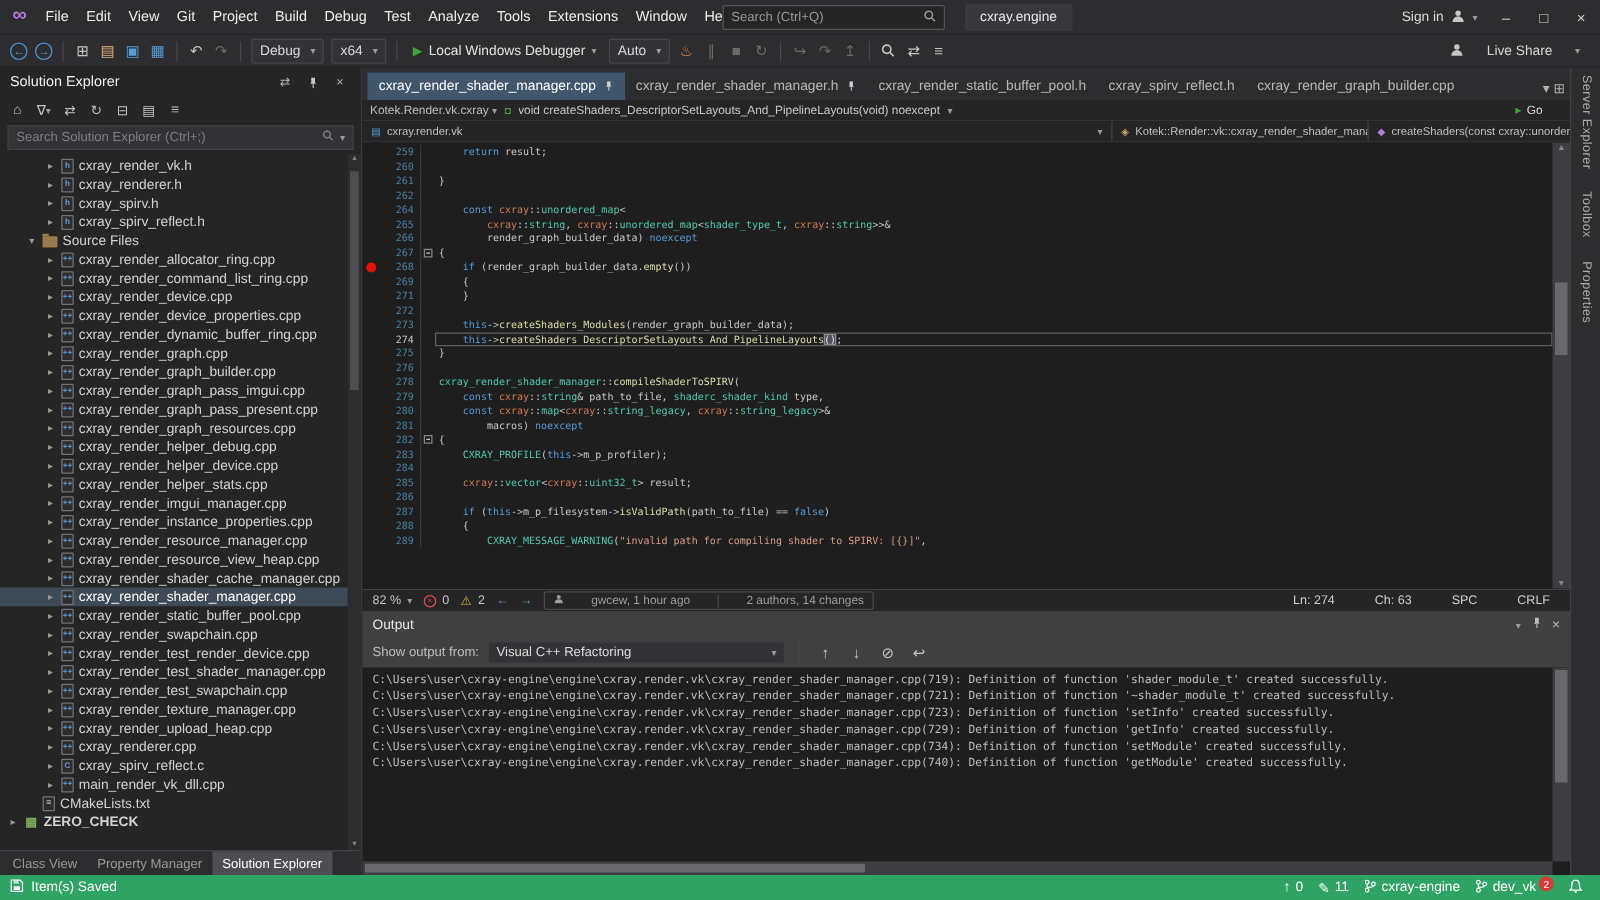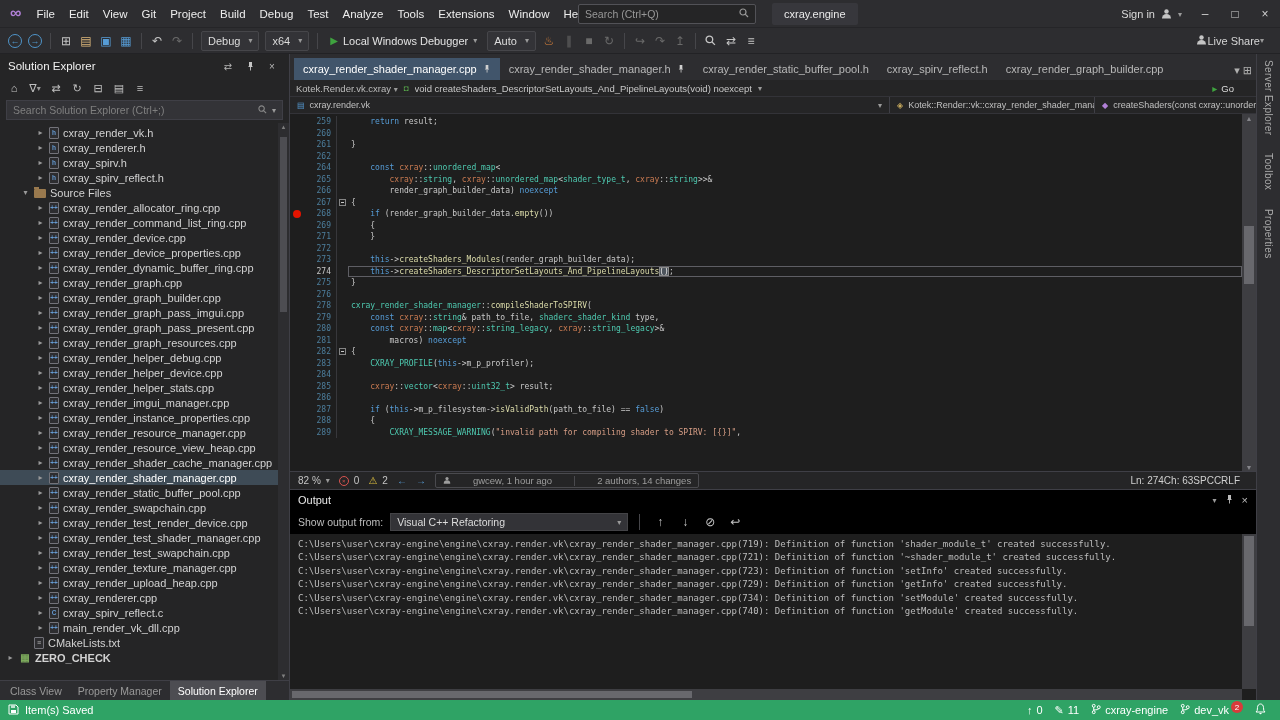--- a/index.html
+++ b/index.html
@@ -21,21 +21,21 @@
 
   
   .toolbar{height:26px;background:#2d2d30;border-bottom:1px solid #222225;display:flex;align-items:center;padding:0 6px;gap:2px}
   .ic{min-width:18px;height:20px;display:flex;align-items:center;justify-content:center;color:#c5c5c5;font-size:12px;border-radius:2px;padding:0 1px}
   .ic.blue{color:#569cd6}.ic.orange{color:#d9823b}.ic.dim{color:#6a6a6a}.ic.tan{color:#dcb67a}
   .circ{border:1.2px solid #4f94c9;border-radius:50%;width:14px;height:14px;min-width:14px;font-size:9px;color:#4f94c9;display:flex;align-items:center;justify-content:center;margin:0 2px}
   .tsep{width:1px;height:16px;background:#46464a;margin:0 4px}
   .dd{height:20px;background:#333337;border:1px solid #46464a;border-radius:2px;display:flex;align-items:center;gap:8px;padding:0 6px;color:#dcdcdc;font-size:11px;margin:0 2px}
   .runbtn{display:flex;align-items:center;gap:5px;padding:0 6px;color:#e3e3e3;height:20px;border-radius:2px}
   .play{color:#3fa33f;font-size:10px}
-  .tb-right-group{margin-left:auto;display:flex;align-items:center;gap:0;padding-right:10px;color:#d5d5d5}
+  .tb-right-group{margin-left:auto;display:flex;align-items:center;gap:18px;padding-right:10px;color:#d5d5d5}
 
   
   .main{display:flex;height:646px}
 
   
   .sidebar{width:290px;min-width:290px;background:#252526;border-right:1px solid #3f3f46;display:flex;flex-direction:column}
   .se-header{height:24px;display:flex;align-items:center;padding:0 8px;gap:4px}
   .se-title{flex:1;color:#f0f0f0;font-size:11.5px}
   .se-hicon{color:#b5b5b5;width:18px;height:16px;display:flex;align-items:center;justify-content:center;font-size:10px}
   .se-tools{height:20px;display:flex;align-items:center;padding:0 4px;gap:1px}
@@ -103,24 +103,24 @@
   .vscroll .sthumb{position:absolute;left:2px;right:2px;background:#68686d}
 
   
   .doc-status{height:18px;background:#252526;border-top:1px solid #3f3f46;display:flex;align-items:center;gap:9px;padding:0 8px;font-size:10px;color:#c5c5c5}
   .zoom{display:flex;gap:5px;align-items:center}
   .errball{width:10px;height:10px;border:1.2px solid #d9534f;border-radius:50%;display:flex;align-items:center;justify-content:center;color:#d9534f;font-size:6px}
   .warnic{color:#d7ba3d;font-size:10px}
   .navarr{color:#569cd6;font-size:10px}
   .blame-chip{display:flex;align-items:center;gap:22px;border:1px solid #4a4a4e;border-radius:2px;padding:1px 7px;color:#9d9d9d;font-size:9.5px}
   .blame-div{width:1px;height:10px;background:#4a4a4e}
-  .ds-right{margin-left:auto;display:flex;gap:0;color:#cfcfcf;padding-right:8px}
-
-  
-  .output-panel{flex:1;display:flex;flex-direction:column;background:#000000;border-top:1px solid #3f3f46;min-height:0}
+  .ds-right{margin-left:auto;display:flex;gap:32px;color:#cfcfcf;padding-right:8px}
+
+  
+  .output-panel{flex:1;display:flex;flex-direction:column;background:#404040;border-top:1px solid #3f3f46;min-height:0}
   .out-header{height:20px;display:flex;align-items:center;padding:0 8px}
   .out-title{color:#e8e8e8;font-size:11px}
   .out-hicons{margin-left:auto;display:flex;gap:8px;align-items:center;color:#bdbdbd}
   .out-controls{height:24px;display:flex;align-items:center;gap:7px;padding:0 8px}
   .out-label{color:#bdbdbd;font-size:10.5px}
   .out-select{width:238px;height:18px;background:#333337;border:1px solid #434346;display:flex;align-items:center;padding:0 6px;font-size:10.5px;color:#dddddd}
   .out-select .chev{margin-left:auto}
   .out-body{flex:1;position:relative;background:#1e1e1e;min-height:0;overflow:hidden}
   .out-lines{padding:4px 0 0 8px}
   .out-line{font-family:"DejaVu Sans Mono",monospace;font-size:9px;line-height:13.4px;color:#bdbdbd;white-space:pre}

